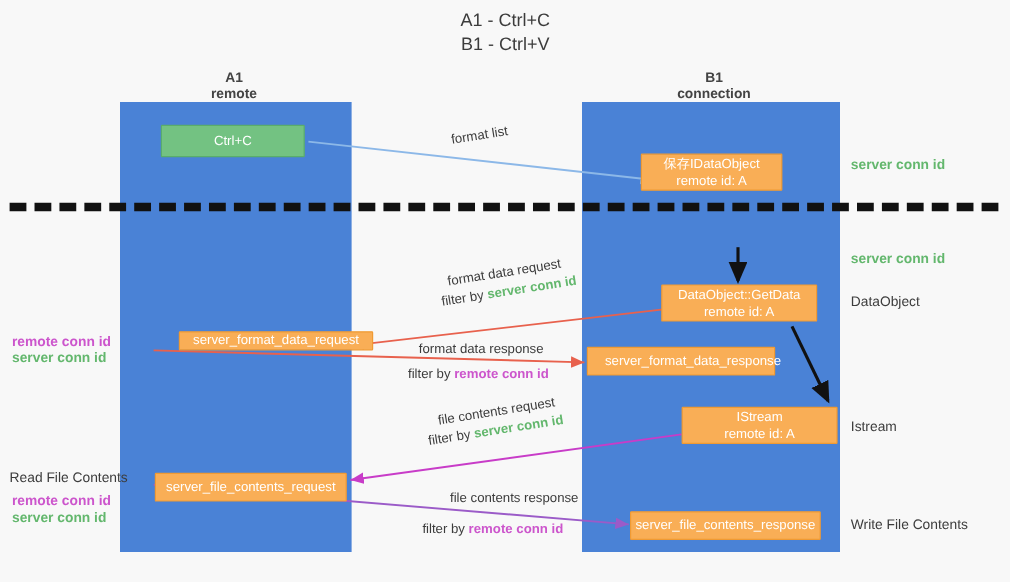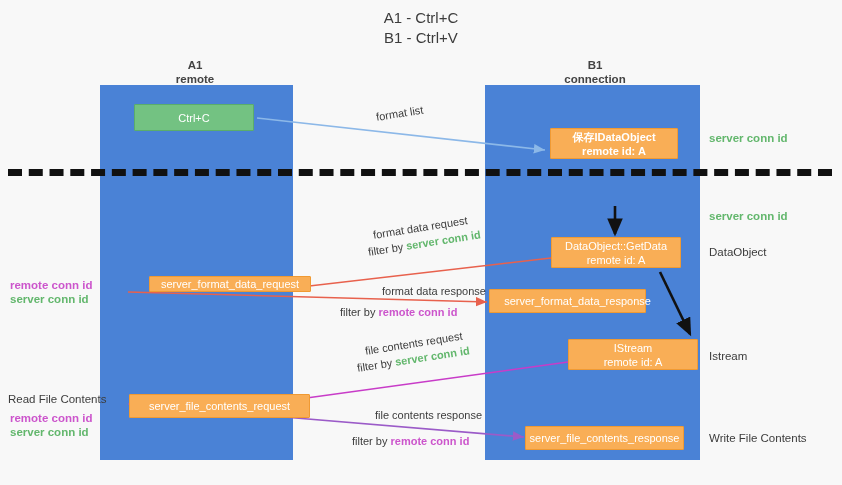--- a/index.html
+++ b/index.html
@@ -145,21 +145,21 @@
     <line x1="568" y1="362" x2="292" y2="400" stroke="#c83cc8" stroke-width="1.6" marker-end="url(#ah-magenta)"></line>
     <line x1="128" y1="404" x2="524" y2="437" stroke="#9b5bc8" stroke-width="1.6" marker-end="url(#ah-purple)"></line>
   </svg>
 
   <div class="dash-line"></div>
 
   <div class="node green" style="left:134px; top:104px; width:120px; height:27px;">
     <span>Ctrl+C</span>
   </div>
 
-  <div class="node orange" style="left:550px; top:128px; width:128px; height:31px;font-weight:bold;">
+  <div class="node orange" style="left:534px; top:128px; width:118px; height:31px;">
     <span>保存IDataObject</span>
     <span>remote id: A</span>
   </div>
 
 
   <div class="node orange" style="left:551px; top:237px; width:130px; height:31px;">
     <span>DataObject::GetData</span>
     <span>remote id: A</span>
   </div>
 
@@ -169,36 +169,36 @@
 
   <div class="node orange" style="left:489px; top:289px; width:157px; height:24px;padding-left:20px;">
     <span>server_format_data_response</span>
   </div>
 
   <div class="node orange" style="left:568px; top:339px; width:130px; height:31px;">
     <span>IStream</span>
     <span>remote id: A</span>
   </div>
 
-  <div class="node orange" style="left:129px; top:394px; width:181px; height:24px;">
+  <div class="node orange" style="left:129px; top:394px; width:160px; height:24px;">
     <span>server_file_contents_request</span>
   </div>
 
   <div class="node orange" style="left:525px; top:426px; width:159px; height:24px;">
     <span>server_file_contents_response</span>
   </div>
 
   <div class="ann rot" style="left:375px; top:110px;">format list</div>
 
   <div class="ann rot" style="left:372px; top:228px;">format data request</div>
   <div class="ann rot" style="left:367px; top:245px;">
     <span>filter by </span><span class="green-txt">server conn id</span>
   </div>
 
-  <div class="ann" style="left:382px; top:284px;">format data response</div>
+  <div class="ann" style="left:349px; top:284px;">format data response</div>
   <div class="ann" style="left:340px; top:305px;">
     <span>filter by </span><span class="purple-txt">remote conn id</span>
   </div>
 
   <div class="ann rot" style="left:364px; top:344px;">file contents request</div>
   <div class="ann rot" style="left:356px; top:361px;">
     <span>filter by </span><span class="green-txt">server conn id</span>
   </div>
 
   <div class="ann" style="left:375px; top:408px;">file contents response</div>

